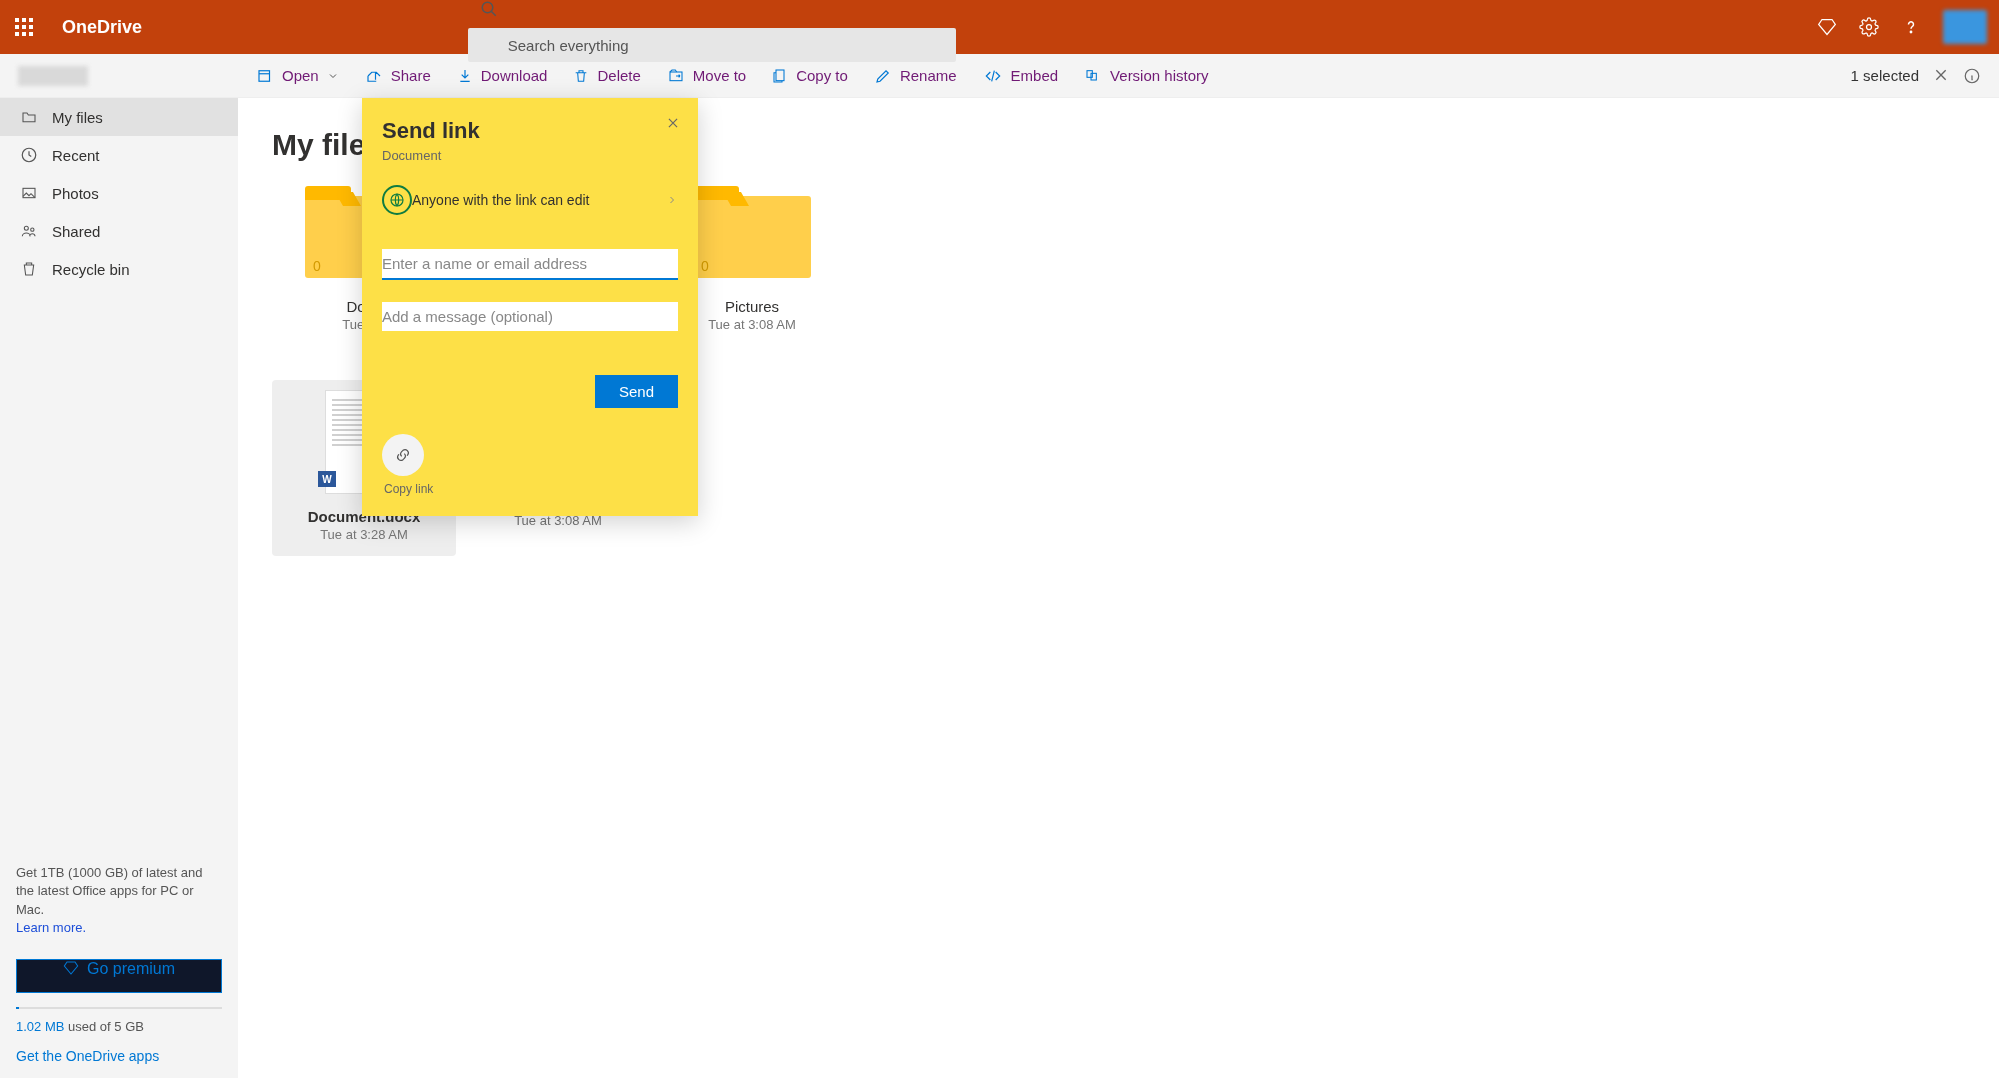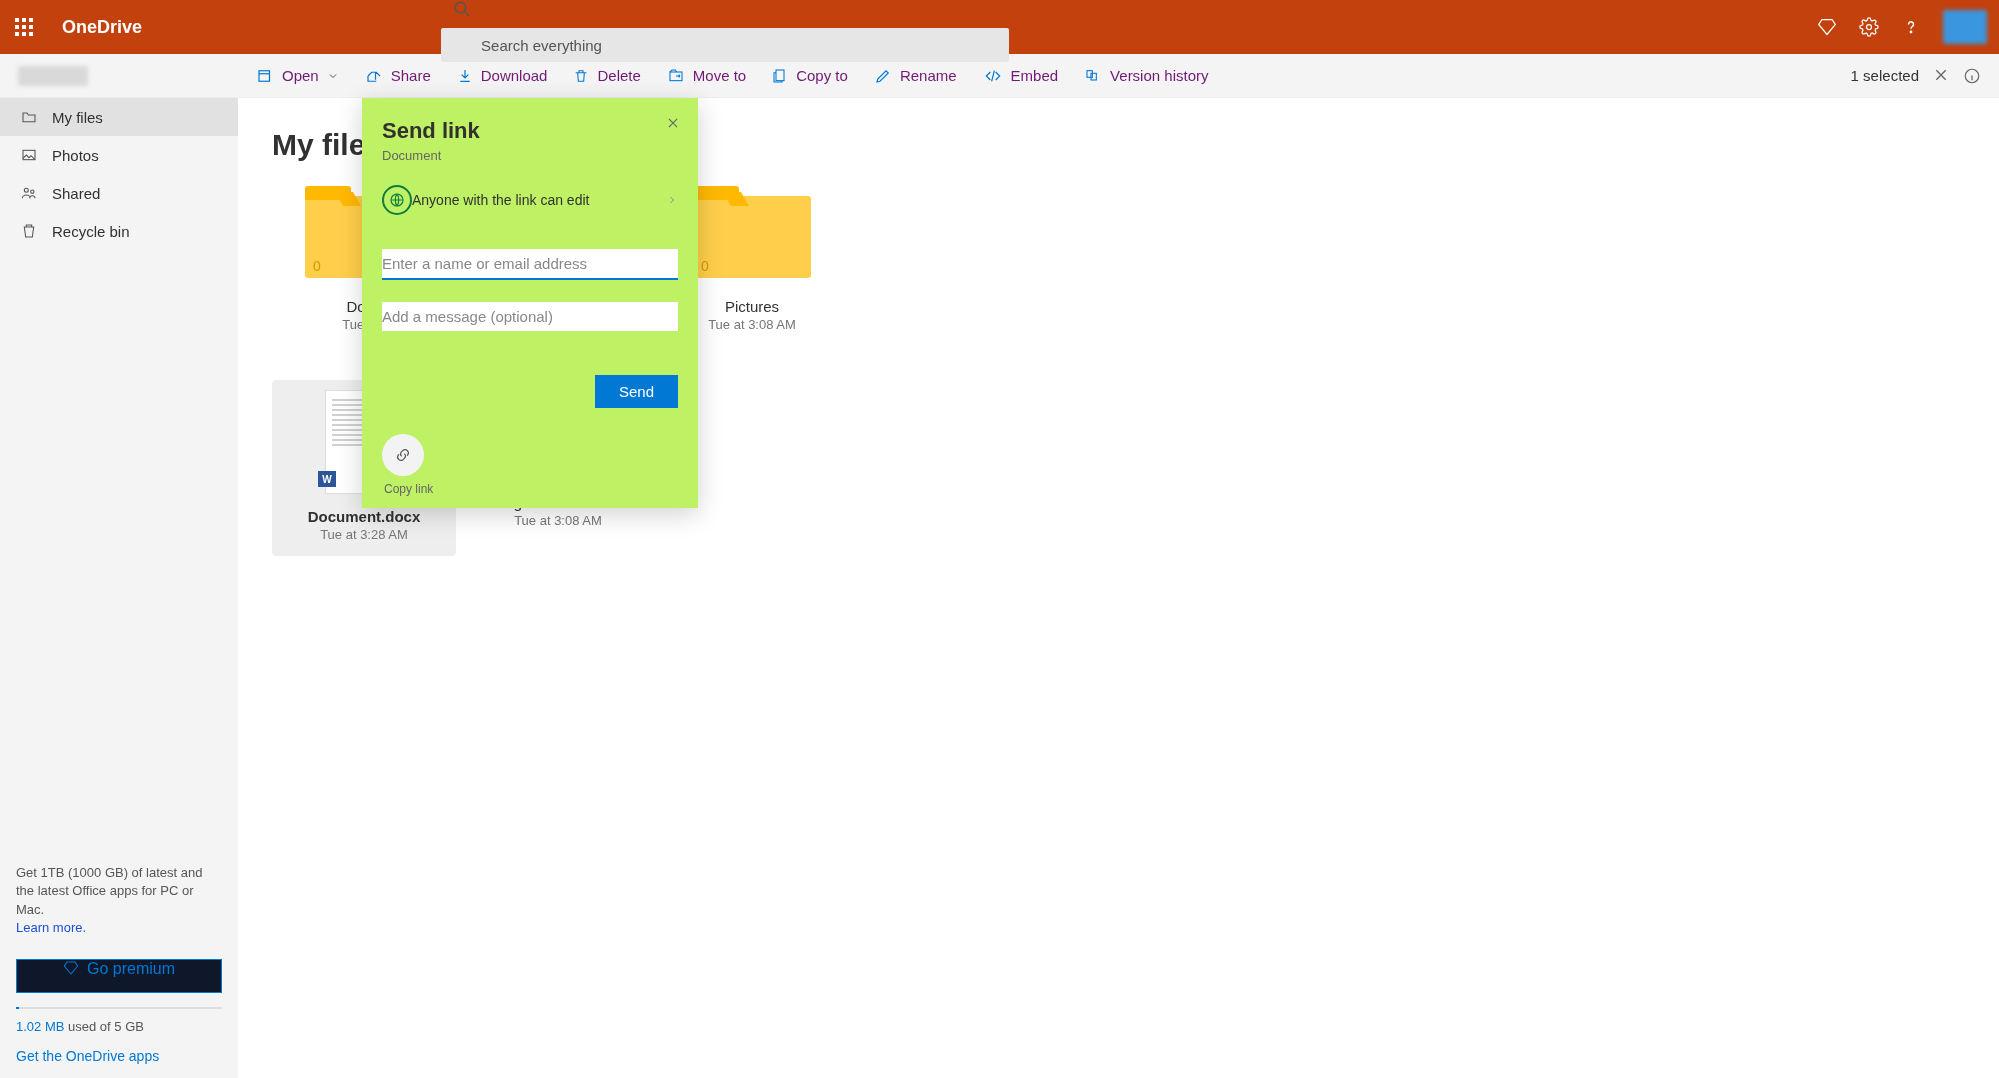--- a/index.html
+++ b/index.html
@@ -12,21 +12,21 @@
 }
 .waffle {
   width: 40px; height: 40px; display: flex; align-items: center; justify-content: center;
   cursor: pointer;
 }
 .waffle-grid { display:grid; grid-template-columns:repeat(3,4px); grid-template-rows:repeat(3,4px); gap:3px; }
 .waffle-grid span { background:#fff; width:4px; height:4px; }
 .brand { font-size:18px; font-weight:600; margin-left:18px; }
 .searchwrap { flex:0 0 auto; margin-left:auto; margin-right:auto; position:relative; left:-70px; }
 .searchbox {
-  width: 568px; height: 34px; background:#e6e6e6; border:none; border-radius:2px;
+  width: 488px; height: 34px; background:#e6e6e6; border:none; border-radius:2px;
   padding: 0 14px 0 40px; font-size:15px; color:#333;margin-top:36px;
 }
 .searchbox::placeholder{color:#555;}
 .searchicon{ position:absolute; left:12px; top:8px; color:#555; }
 .topbar-right{ margin-left:auto; display:flex; align-items:center; gap:22px; padding-right:8px;}
 .topbar-right .ticon{ color:#fff; cursor:pointer; }
 .avatar-blur{ width:44px; height:34px; background:#3a96df; border-radius:2px; filter:blur(2px); }
 
 
 .cmdbar{
@@ -89,22 +89,22 @@
 .docthumb .line{ height:2px; background:#d0d0d0; margin-bottom:3px;}
 .wordbadge{ position:absolute; bottom:6px; left:-8px; width:18px; height:16px; background:#2b579a; color:#fff; font-size:10px; font-weight:bold; display:flex; align-items:center; justify-content:center;}
 .pptthumb{ width:68px; height:90px; background:linear-gradient(#557a9e,#6b91b6); position:relative; border:1px solid #ccc;}
 .pptthumb::after{ content:''; position:absolute; bottom:4px; left:4px; width:14px; height:14px; background:#d24726;}
 .doclabel{ margin-top:14px; font-size:15px; font-weight:600; color:#323130; text-align:center; max-width:170px; white-space:nowrap; overflow:hidden; text-overflow:ellipsis;}
 .doclabel.normal{ font-weight:400;}
 .docdate{ font-size:13px; color:#767676; margin-top:2px;}
 
 
 .dialog{
-  position:absolute; left:362px; top:98px; width:336px; background:#bef264;
-  box-shadow:0 6px 24px rgba(0,0,0,.18); padding:20px 20px 12px; z-index:50;
+  position:absolute; left:362px; top:98px; width:336px; background:#fde047;
+  box-shadow:0 6px 24px rgba(0,0,0,.18); padding:20px 20px 20px; z-index:50;
 }
 .dlg-title{ font-size:22px; font-weight:600; color:#323130;}
 .dlg-sub{ font-size:13px; color:#666; margin-top:4px;}
 .dlg-x{ position:absolute; top:18px; right:18px; color:#666; cursor:pointer; font-size:16px;}
 .perm-row{ display:flex; align-items:center; margin-top:22px; cursor:pointer;}
 .globe{
   width:30px; height:30px; border:2px solid #107c41; border-radius:50%;
   display:flex; align-items:center; justify-content:center; color:#107c41; font-size:14px;
 }
 .perm-text{ font-size:14px; color:#323130; flex:1;}
@@ -259,20 +259,29 @@
 <div class="body">
 
   <div class="sidebar">
     <div class="navitem active">
       <span class="navicon">
           <svg width="18" height="16" viewBox="0 0 24 24" fill="none" stroke="#555" stroke-width="1.6">
             <path d="M3 6h6l2 3h10v10H3V6z"></path>
           </svg>
         </span>
       <span>My files</span>
+    </div>
+    <div class="navitem">
+      <span class="navicon">
+          <svg width="18" height="18" viewBox="0 0 24 24" fill="none" stroke="#555" stroke-width="1.6">
+            <circle cx="12" cy="12" r="9"></circle>
+            <path d="M12 7v5l3 2"></path>
+          </svg>
+        </span>
+      <span>Recent</span>
     </div>
     <div class="navitem">
       <span class="navicon">
           <svg width="18" height="16" viewBox="0 0 24 24" fill="none" stroke="#555" stroke-width="1.6">
             <rect x="3" y="5" width="18" height="14"></rect>
             <path d="M3 17l5-5 4 4 3-3 6 6"></path>
           </svg>
         </span>
       <span>Photos</span>
     </div>

